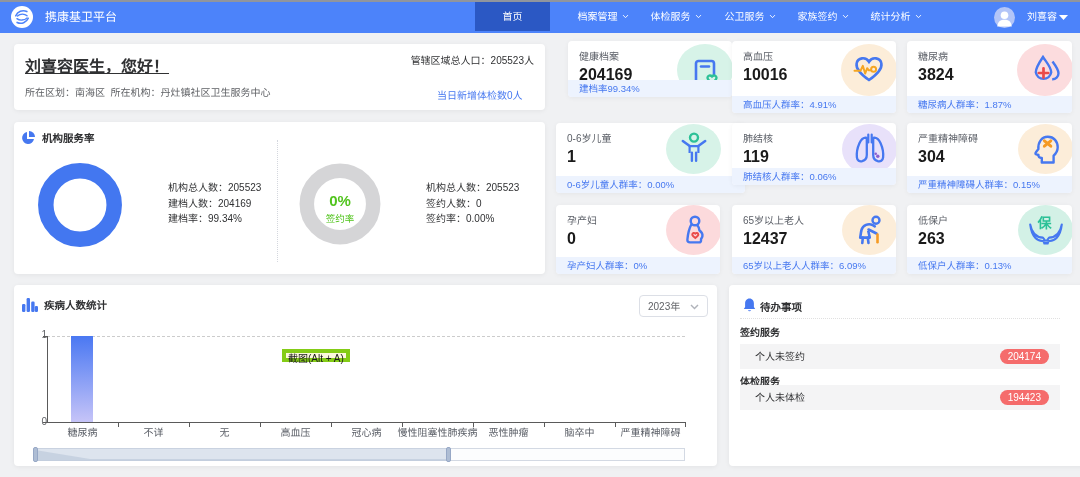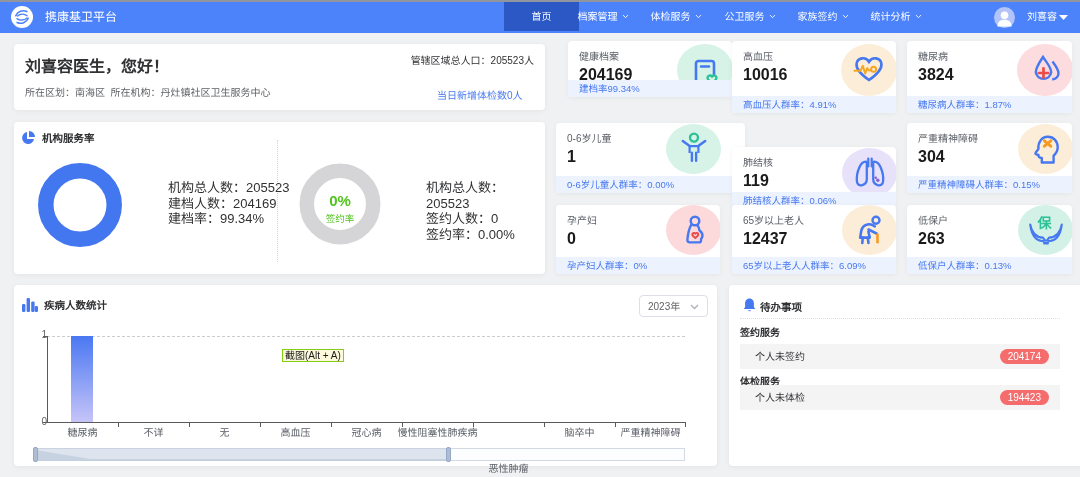--- a/index.html
+++ b/index.html
@@ -10,31 +10,31 @@
 
   
   #topline { position:absolute; left:0; top:0; width:1080px; height:2px; background:#90959e; z-index:5;}
   #nav { position:absolute; left:0; top:0; width:1080px; height:33px; background:#4c83fa; }
   #nav .navitem { position:absolute; top:0; height:33px; line-height:34px; color:#fff; font-size:10px; text-align:center; }
   #nav .active { background:#2b58c4; top:2px; height:29px; line-height:30px; }
   .caret { display:inline-block; width:7px; height:7px; vertical-align:0.5px; margin-left:4px; }
 
   
   #greet { left:14px; top:44px; width:531px; height:66px; }
-  #greet h1 { position:absolute; left:11px; top:9px; font-size:16px; color:#303133; font-weight:bold; }
+  #greet h1 { position:absolute; left:11px; top:9px; font-size:16px; color:#303133; font-weight:bold;text-decoration:underline; }
   #greet .sub { position:absolute; left:11px; top:40px; font-size:10px; color:#606266; }
   #greet .r1 { position:absolute; right:11px; top:8px; font-size:10px; color:#303133; }
   #greet .r2 { position:absolute; left:423px; top:43px; font-size:10px; color:#4678f0; }
 
   
   #org { left:14px; top:122px; width:531px; height:152px; }
   .cardtitle { font-size:10.5px; font-weight:bold; color:#303133; }
   #org .divider { position:absolute; left:263px; top:18px; height:122px; border-left:1px dotted #d4d7de; }
   .donutlabel { position:absolute; text-align:center; }
-  .statlines { position:absolute; font-size:13px; color:#303133; line-height:15.5px; }
+  .statlines { position:absolute; font-size:10px; color:#303133; line-height:15.5px; }
 
   
   .stat { position:absolute; background:#fff; border-radius:4px; box-shadow:0 1px 5px rgba(0,0,0,0.05); overflow:hidden; }
   .stat .t { position:absolute; left:11px; top:7px; font-size:10px; color:#5a5e66; }
   .stat .n { position:absolute; left:11px; top:25px; font-size:16px; font-weight:bold; color:#1a1a1a; }
   .stat .strip { position:absolute; left:0; right:0; bottom:0; height:17px; background:#edf3fe; font-size:9.5px; color:#4678f0; line-height:17px; padding-left:11px; }
   .stat .circ { position:absolute; border-radius:50%; display:flex; align-items:center; justify-content:center; }
 
   
   #chart { left:14px; top:285px; width:703px; height:181px; }
@@ -53,21 +53,21 @@
 <body>
 <div id="nav">
   <svg class="abs" style="left:11px; top:6px;" width="22" height="22" viewBox="0 0 23 23">
     <circle cx="11.5" cy="11.5" r="11.5" fill="#fff"></circle>
     <path d="M5 10.2 C6.8 5.8 12 3.8 16.6 5.8" fill="none" stroke="#4c83fa" stroke-width="1.7" stroke-linecap="round"></path>
     <path d="M18 12.8 C16.2 17.2 11 19.2 6.4 17.2" fill="none" stroke="#4c83fa" stroke-width="1.7" stroke-linecap="round"></path>
     <path d="M6.2 13.2 C9 15.4 14 15.2 16.8 12.4" fill="none" stroke="#4c83fa" stroke-width="1.4" stroke-linecap="round"></path>
     <path d="M6.8 10.4 C9.6 7.8 14.2 7.8 16.8 10.2" fill="none" stroke="#4c83fa" stroke-width="1.4" stroke-linecap="round"></path>
   </svg>
   <div class="abs" style="left:45px; top:0; height:33px; line-height:34px; color:#fff; font-size:12px; font-weight:normal;">携康基卫平台</div>
-  <div class="navitem active" style="left:504px; width:75px;">首页</div>
+  <div class="navitem active" style="left:475px; width:75px;">首页</div>
   <div class="navitem" style="left:566px; width:74px;">档案管理<svg class="caret" viewBox="0 0 10 10">
         <path d="M1.5 3 L5 6.7 L8.5 3" fill="none" stroke="#fff" stroke-width="1.3"></path>
       </svg></div>
   <div class="navitem" style="left:639px; width:74px;">体检服务<svg class="caret" viewBox="0 0 10 10">
         <path d="M1.5 3 L5 6.7 L8.5 3" fill="none" stroke="#fff" stroke-width="1.3"></path>
       </svg></div>
   <div class="navitem" style="left:786px; width:74px;">家族签约<svg class="caret" viewBox="0 0 10 10">
         <path d="M1.5 3 L5 6.7 L8.5 3" fill="none" stroke="#fff" stroke-width="1.3"></path>
       </svg></div>
   <div class="navitem" style="left:713px; width:74px;">公卫服务<svg class="caret" viewBox="0 0 10 10">
@@ -157,25 +157,25 @@
     <div class="abs" style="left:671px; top:137px; height:5px; border-left:1px solid #5a5a5a;"></div>
 
     <div class="abs" style="left:57px; top:51px; width:22px; height:86px; background:linear-gradient(#4a78f2,#c6c4f8);"></div>
 
     <div class="abs xlbl" style="left:-2.5px;">糖尿病</div>
     <div class="abs xlbl" style="left:68.5px;">不详</div>
     <div class="abs xlbl" style="left:139.5px;">无</div>
     <div class="abs xlbl" style="left:210.5px;">高血压</div>
     <div class="abs xlbl" style="left:352.5px;">慢性阻塞性肺疾病</div>
     <div class="abs xlbl" style="left:281.5px;">冠心病</div>
-    <div class="abs xlbl" style="left:423.5px;margin-top:36px;">恶性肿瘤</div>
+    <div class="abs xlbl" style="left:423.5px;">恶性肿瘤</div>
     <div class="abs xlbl" style="left:494.5px;">脑卒中</div>
     <div class="abs xlbl" style="left:565.5px;">严重精神障碍</div>
 
-    <div class="abs" style="left:268px; top:64px; height:13px; background:#fcf9dc; border:1px solid #84cc16; font-size:10px; color:#1a1a1a; line-height:12px; padding:0 2px;">截图(Alt + A)</div>
+    <div class="abs" style="left:268px; top:64px; height:13px; background:#fcf9dc; border:4px solid #84cc16; font-size:10px; color:#1a1a1a; line-height:12px; padding:0 2px;">截图(Alt + A)</div>
 
     <div class="abs" style="left:21px; top:163px; width:650px; height:13px; background:#fcfdfe; border:1px solid #d3d9e3;"></div>
     <div class="abs" style="left:21px; top:163px; width:413px; height:13px; background:#dde4ee; border:1px solid #c9d2e0;"></div>
     <svg class="abs" style="left:21px; top:163px;" width="413" height="13" viewBox="0 0 413 13">
         <path d="M0 2 L55 11 L413 11 L413 13 L0 13 Z" fill="#c2cddd" opacity="0.8"></path>
       </svg>
     <div class="abs" style="left:19px; top:162px; width:5px; height:15px; background:#aebdd4; border:1px solid #97a8c6; border-radius:2px;"></div>
     <div class="abs" style="left:432px; top:162px; width:5px; height:15px; background:#aebdd4; border:1px solid #97a8c6; border-radius:2px;"></div>
   </div>
 </div>
@@ -224,21 +224,21 @@
     <svg width="34" height="34" viewBox="0 0 34 34">
       <circle cx="17" cy="5.6" r="4" fill="none" stroke="#2cc197" stroke-width="2.4"></circle>
       <path d="M5.8 9 L12.7 14.1 M28.2 9 L21.3 14.1" stroke="#4678f0" stroke-width="2.5" stroke-linecap="round" fill="none"></path>
       <path d="M12.6 14.1 L21.4 14.1" stroke="#4678f0" stroke-width="2.3" fill="none"></path>
       <path d="M12.6 14.1 L12.6 21 M21.4 14.1 L21.4 21" stroke="#4678f0" stroke-width="2.2" fill="none"></path>
       <path d="M14.9 20.8 L14.9 28.8 M19.1 20.8 L19.1 28.8" stroke="#4678f0" stroke-width="2.4" stroke-linecap="round" fill="none"></path>
     </svg>
   </div>
   <div class="strip">0-6岁儿童人群率：0.00%</div>
 </div>
-<div class="stat" style="left:732px; top:123px; width:164px; height:62px;margin-top:24px;">
+<div class="stat" style="left:732px; top:123px; width:164px; height:62px;">
   <div class="t">肺结核</div>
     <div class="n">119</div>
   <div class="circ" style="left:110px; top:1px; width:55px; height:50px; background:#e8e1fa;">
     <svg width="34" height="34" viewBox="0 0 34 34">
       <path d="M15.3 2.5 L15.3 10.5 M18.7 2.5 L18.7 10.5" stroke="#4678f0" stroke-width="2.2" stroke-linecap="round"></path>
       <path d="M13.8 5.8 C11.2 5.2 8.2 7.4 6.4 11.3 C4.5 15.6 3.5 21.6 3.9 25.4 C4.2 28.6 6.6 29.9 9.2 29.2 C11.9 28.4 13.8 26.4 13.8 23 Z" fill="none" stroke="#4678f0" stroke-width="2.3" stroke-linejoin="round"></path>
       <path d="M20.2 5.8 C22.8 5.2 25.8 7.4 27.6 11.3 C29.5 15.6 30.5 21.6 30.1 25.4 C29.8 28.6 27.4 29.9 24.8 29.2 C22.1 28.4 20.2 26.4 20.2 23 Z" fill="none" stroke="#4678f0" stroke-width="2.3" stroke-linejoin="round"></path>
       <circle cx="22.7" cy="21.7" r="1.3" fill="#8a5fd0"></circle>
       <circle cx="24.8" cy="24.3" r="1.7" fill="#8a5fd0"></circle>
     </svg>

